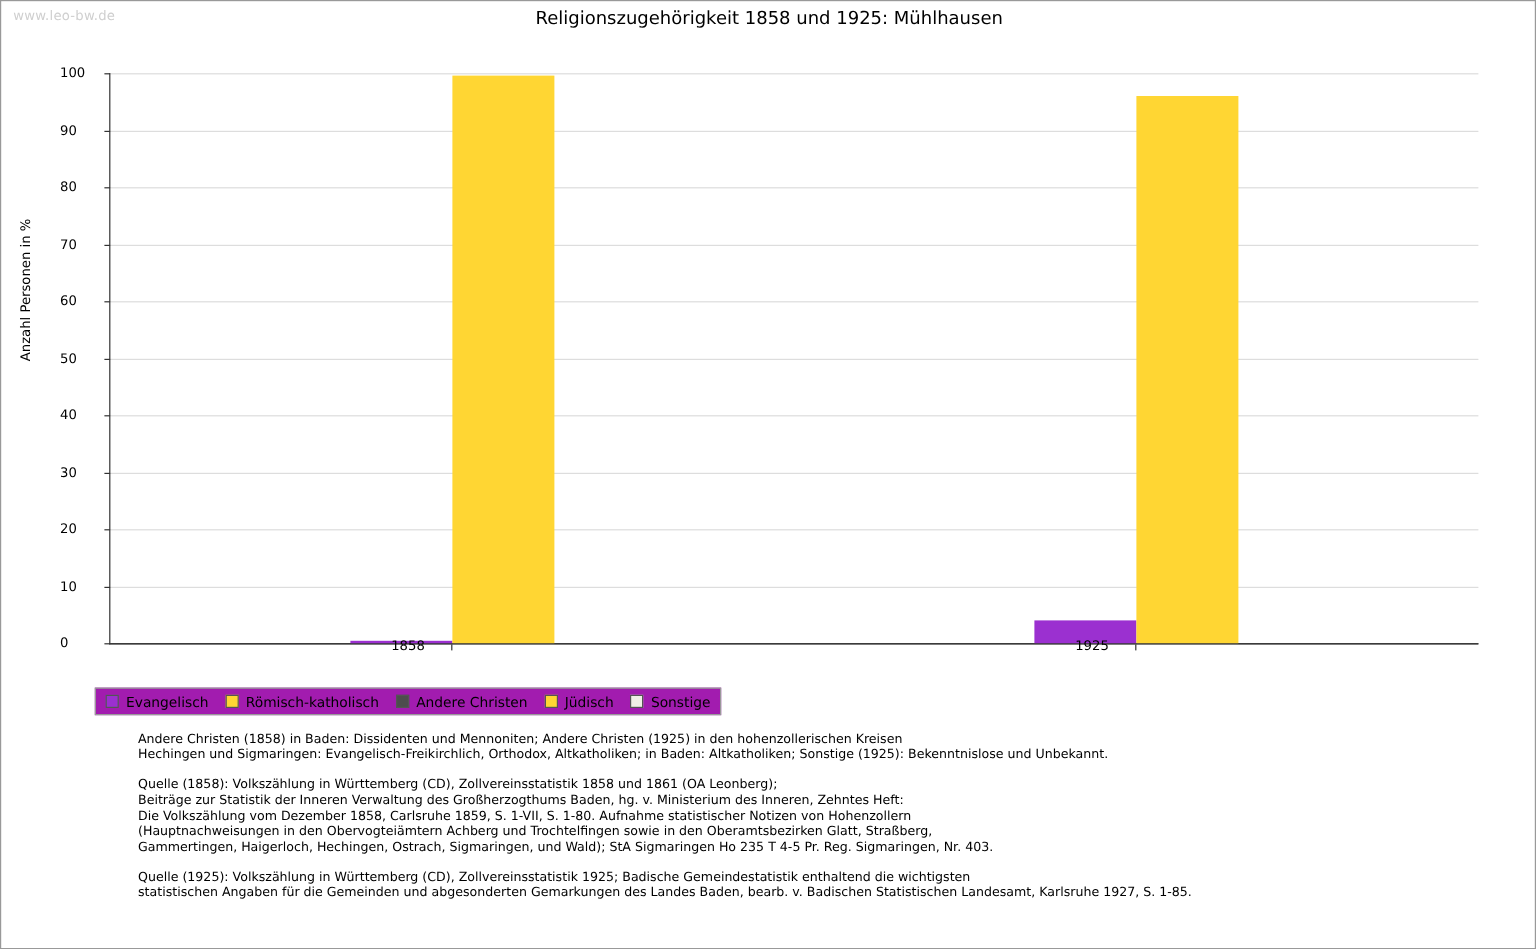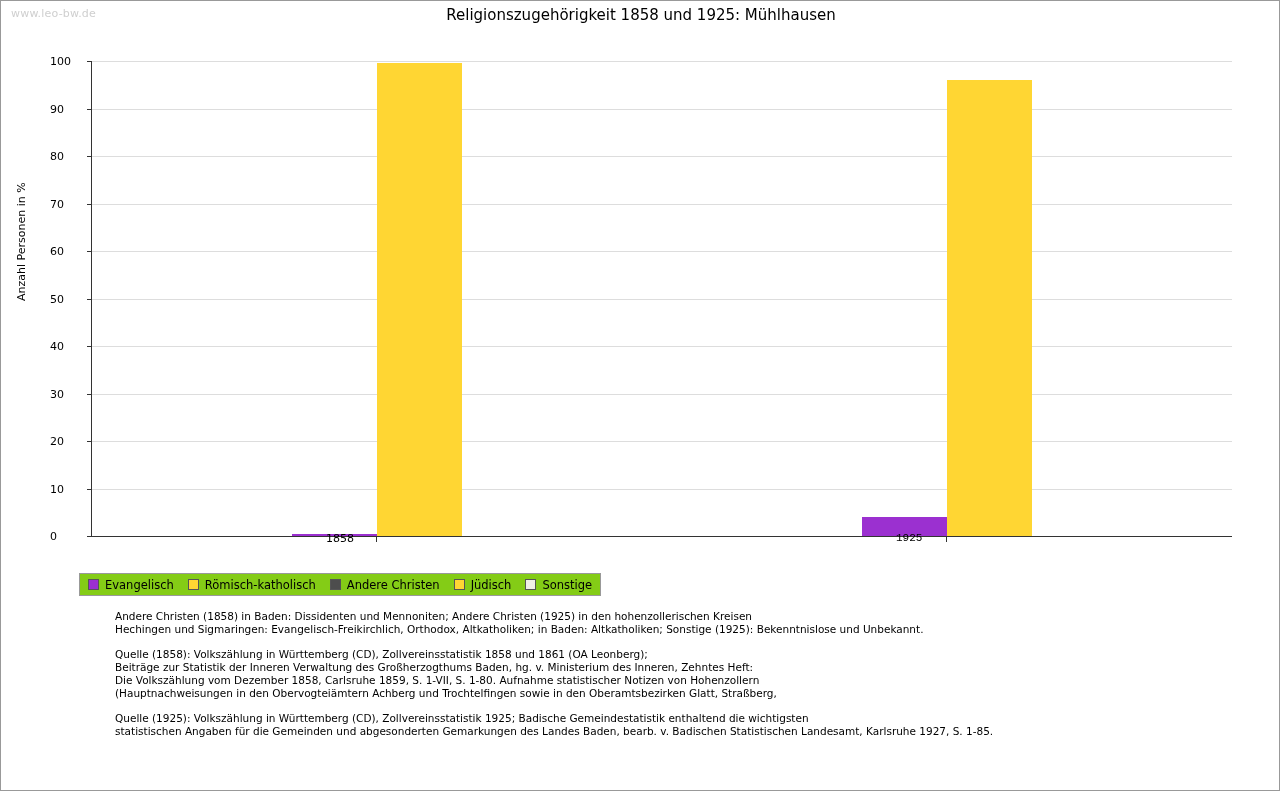--- a/index.html
+++ b/index.html
@@ -99,21 +99,21 @@
     height: 5px;
     background: #333;
     top: 536px;
   }
   
   .legend {
     position: absolute;
     left: 78px;
     top: 572px;
     border: 1px solid #999999;
-    background: #84cc16;
+    background: #a21caf;
     padding: 4px 8px;
     display: flex;
     align-items: center;
     gap: 14px;
     box-sizing: border-box;
     height: 23px;
   }
   .legend-item {
     display: flex;
     align-items: center;
@@ -221,24 +221,25 @@
   <div class="footnotes" id="footnotes">
       <div class="note-block">
         <div class="note-line">Andere Christen (1858) in Baden: Dissidenten und Mennoniten; Andere Christen (1925) in den hohenzollerischen Kreisen</div>
         <div class="note-line">Hechingen und Sigmaringen: Evangelisch-Freikirchlich, Orthodox, Altkatholiken; in Baden: Altkatholiken; Sonstige (1925): Bekenntnislose und Unbekannt.</div>
       </div>
       <div class="note-block">
         <div class="note-line">Quelle (1858): Volkszählung in Württemberg (CD), Zollvereinsstatistik 1858 und 1861 (OA Leonberg);</div>
         <div class="note-line">Beiträge zur Statistik der Inneren Verwaltung des Großherzogthums Baden, hg. v. Ministerium des Inneren, Zehntes Heft:</div>
         <div class="note-line">Die Volkszählung vom Dezember 1858, Carlsruhe 1859, S. 1-VII, S. 1-80. Aufnahme statistischer Notizen von Hohenzollern</div>
         <div class="note-line">(Hauptnachweisungen in den Obervogteiämtern Achberg und Trochtelfingen sowie in den Oberamtsbezirken Glatt, Straßberg,</div>
+        <div class="note-line">Gammertingen, Haigerloch, Hechingen, Ostrach, Sigmaringen, und Wald); StA Sigmaringen Ho 235 T 4-5 Pr. Reg. Sigmaringen, Nr. 403.</div>
       </div>
       <div class="note-block">
         <div class="note-line">Quelle (1925): Volkszählung in Württemberg (CD), Zollvereinsstatistik 1925; Badische Gemeindestatistik enthaltend die wichtigsten</div>
         <div class="note-line">statistischen Angaben für die Gemeinden und abgesonderten Gemarkungen des Landes Baden, bearb. v. Badischen Statistischen Landesamt, Karlsruhe 1927, S. 1-85.</div>
       </div>
     </div>
 
 <div class="xtick-mark" style="left: 375px;"></div>
     <div class="xtick-label" style="left: 325px; width: 100px;">1858</div>
     <div class="xtick-mark" style="left: 945px;"></div>
-    <div class="xtick-label" style="left: 895px; width: 100px; font-family: Liberation Mono, monospace;">1925</div>
+    <div class="xtick-label" style="left: 895px; width: 100px;">1925</div>
   </div>
 
 </body></html>

